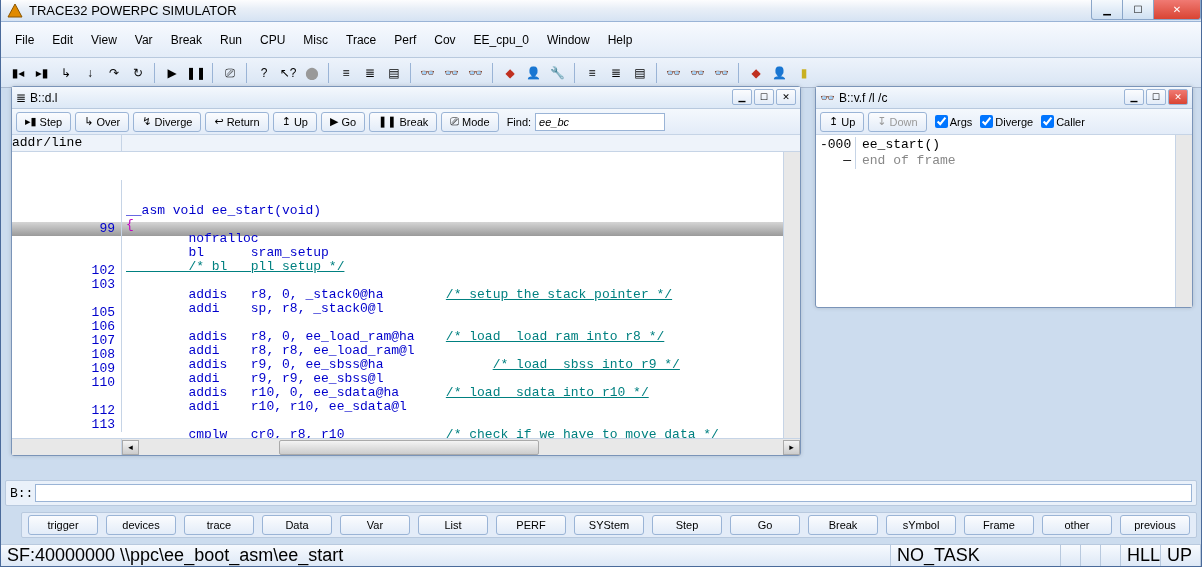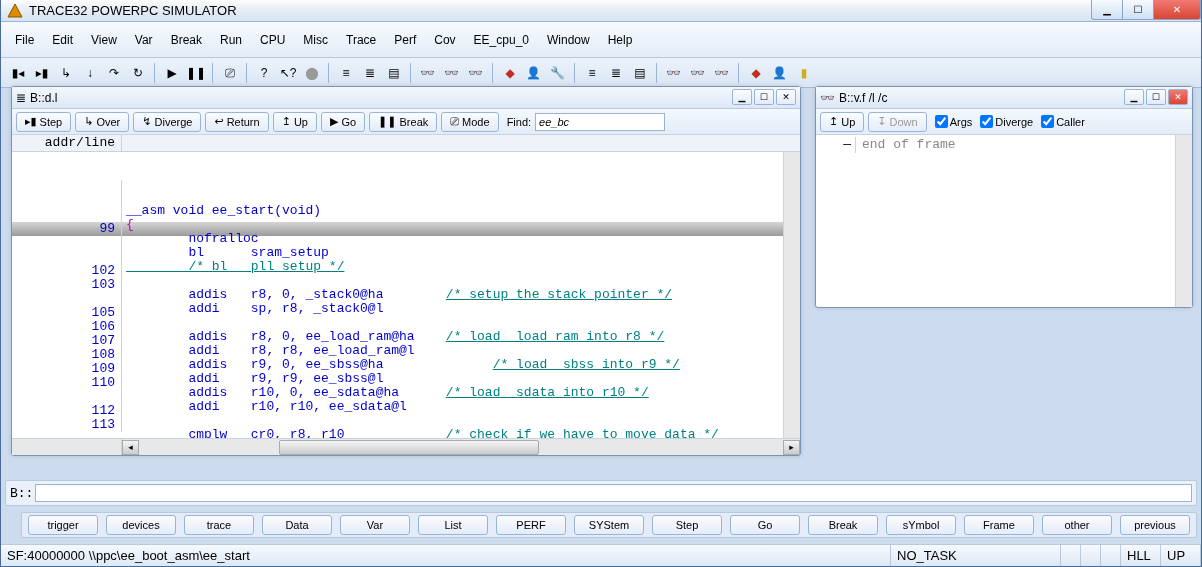--- a/index.html
+++ b/index.html
@@ -115,21 +115,21 @@
   .find-input { height:18px; width:130px; border:1px solid #9ab4d6; padding:0 3px; font-size:11px;font-style:italic;}
   .find-lbl { font-size:11px; margin-left:4px;}
   .cks { display:flex; align-items:center; gap:2px; font-size:11px; margin-left:4px;}
   .cks input { margin:0; }
   
   .code-head {
     height:17px; background:#eef3fa; border-bottom:1px solid #c6d4e6;
     font-family:"Courier New",monospace; font-size:13px;
     display:flex;
   }
-  .col-lines { width:110px; text-align:right; padding-right:6px; border-right:1px solid #c6d4e6;}
+  .col-lines { width:110px; padding-right:6px; border-right:1px solid #c6d4e6;}
   .col-src { padding-left:4px; flex:1;}
   
   .code-body {
     flex:1; overflow:hidden;
     font-family:"Courier New",monospace; font-size:13px; line-height:14px;
     position:relative; white-space: pre;
   }
   .code-row { display:flex; height:14px; }
   .code-row.hl { background: linear-gradient(to bottom,#d5d5d5,#9a9a9a); }
   .ln { width:110px; text-align:right; padding-right:6px; color:#0000cc; border-right:1px solid #c6d4e6;}
@@ -166,21 +166,21 @@
     border:1px solid #9ab4d6; border-radius:3px;
     background:linear-gradient(to bottom,#fbfcfe,#e3ecf8);
     font-size:11px; cursor:pointer; text-align:center;
   }
   
   .status {
     position:absolute; left:0; right:0; bottom:0; height:22px;
     background:linear-gradient(to bottom,#f7fafe,#dde8f6);
     border-top:1px solid #b8c9de;
     display:flex; align-items:center;
-    font-size:13px;
+    font-size:18px;
   }
   .status .cell { padding:0 6px; border-right:1px solid #b8c9de; height:100%; display:flex;align-items:center;}
   .status .grow { flex:1; }
 </style>
 </head>
 <body>
 
 <div class="titlebar">
   <span class="app-icon">
     <svg width="16" height="16">
@@ -313,20 +313,24 @@
       <label class="cks">
           <input type="checkbox" checked="" style="">
           <span>Diverge</span>
         </label>
       <label class="cks">
           <input type="checkbox" checked="" style="">
           <span>Caller</span>
         </label>
     </div>
     <div class="frame-body" id="frame-body">
+      <div class="frame-row">
+          <div class="frame-ln">-000</div>
+          <div class="frame-txt">ee_start()</div>
+        </div>
         <div class="frame-row">
           <div class="frame-ln">—</div>
           <div class="frame-txt grey">end of frame</div>
         </div>
         <div class="vscroll"></div>
     </div>
   </div>
 
 </div>
 

